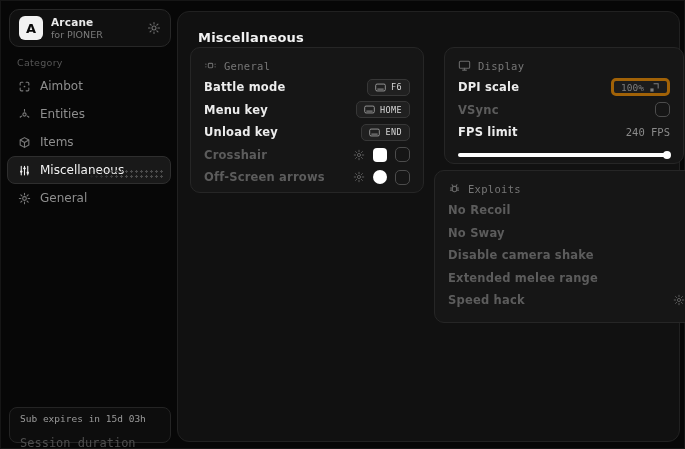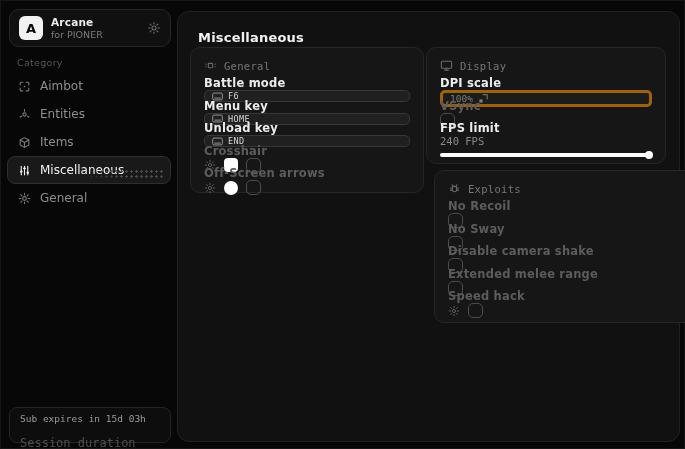--- a/index.html
+++ b/index.html
@@ -70,32 +70,32 @@
   .page-title {
     position:absolute; left:20px; top:18px;
     font-size:13px; font-weight:bold; color:#f2f2f2; letter-spacing:.2px;
   }
 
   .card {
     position:absolute; background:#161616; border:1px solid #262626;
     border-radius:10px; padding:11px 13px;
   }
   .card-general  { left:12px;  top:35px;  width:234px; height:146px; }
-  .card-display  { left:248px; top:35px;  width:240px; height:117px; }
+  .card-display  { left:266px; top:35px;  width:240px; height:117px; }
   .card-exploits { left:256px; top:158px; width:288px; height:153px; }
 
   .card-head {
     display:flex; align-items:center; gap:7px;
     color:#767676; margin-bottom:4px;
   }
   .card-head .hd-ic { display:flex; color:#6a6a6a; }
   .card-title { font-family:"DejaVu Sans Mono", monospace; font-size:10.5px; letter-spacing:.3px; }
 
   .row {
-    height:22.5px; display:flex; justify-content:space-between;flex-direction:column;
+    height:22.5px; display:flex; align-items:center; justify-content:space-between;
   }
   .row-label { font-size:11.5px; font-weight:600; color:#ececec; letter-spacing:.2px; }
   .row-label.dim { color:#5c5c5c; }
   .row-right { display:flex; align-items:center; gap:8px; }
 
   .kbd-badge {
     height:17px; display:flex; align-items:center; gap:5px; padding:0 7px;
     background:#202020; border:1px solid #373737; border-radius:5px;
     font-family:"DejaVu Sans Mono", monospace; font-size:8.5px; color:#d6d6d6;
     letter-spacing:.4px;

